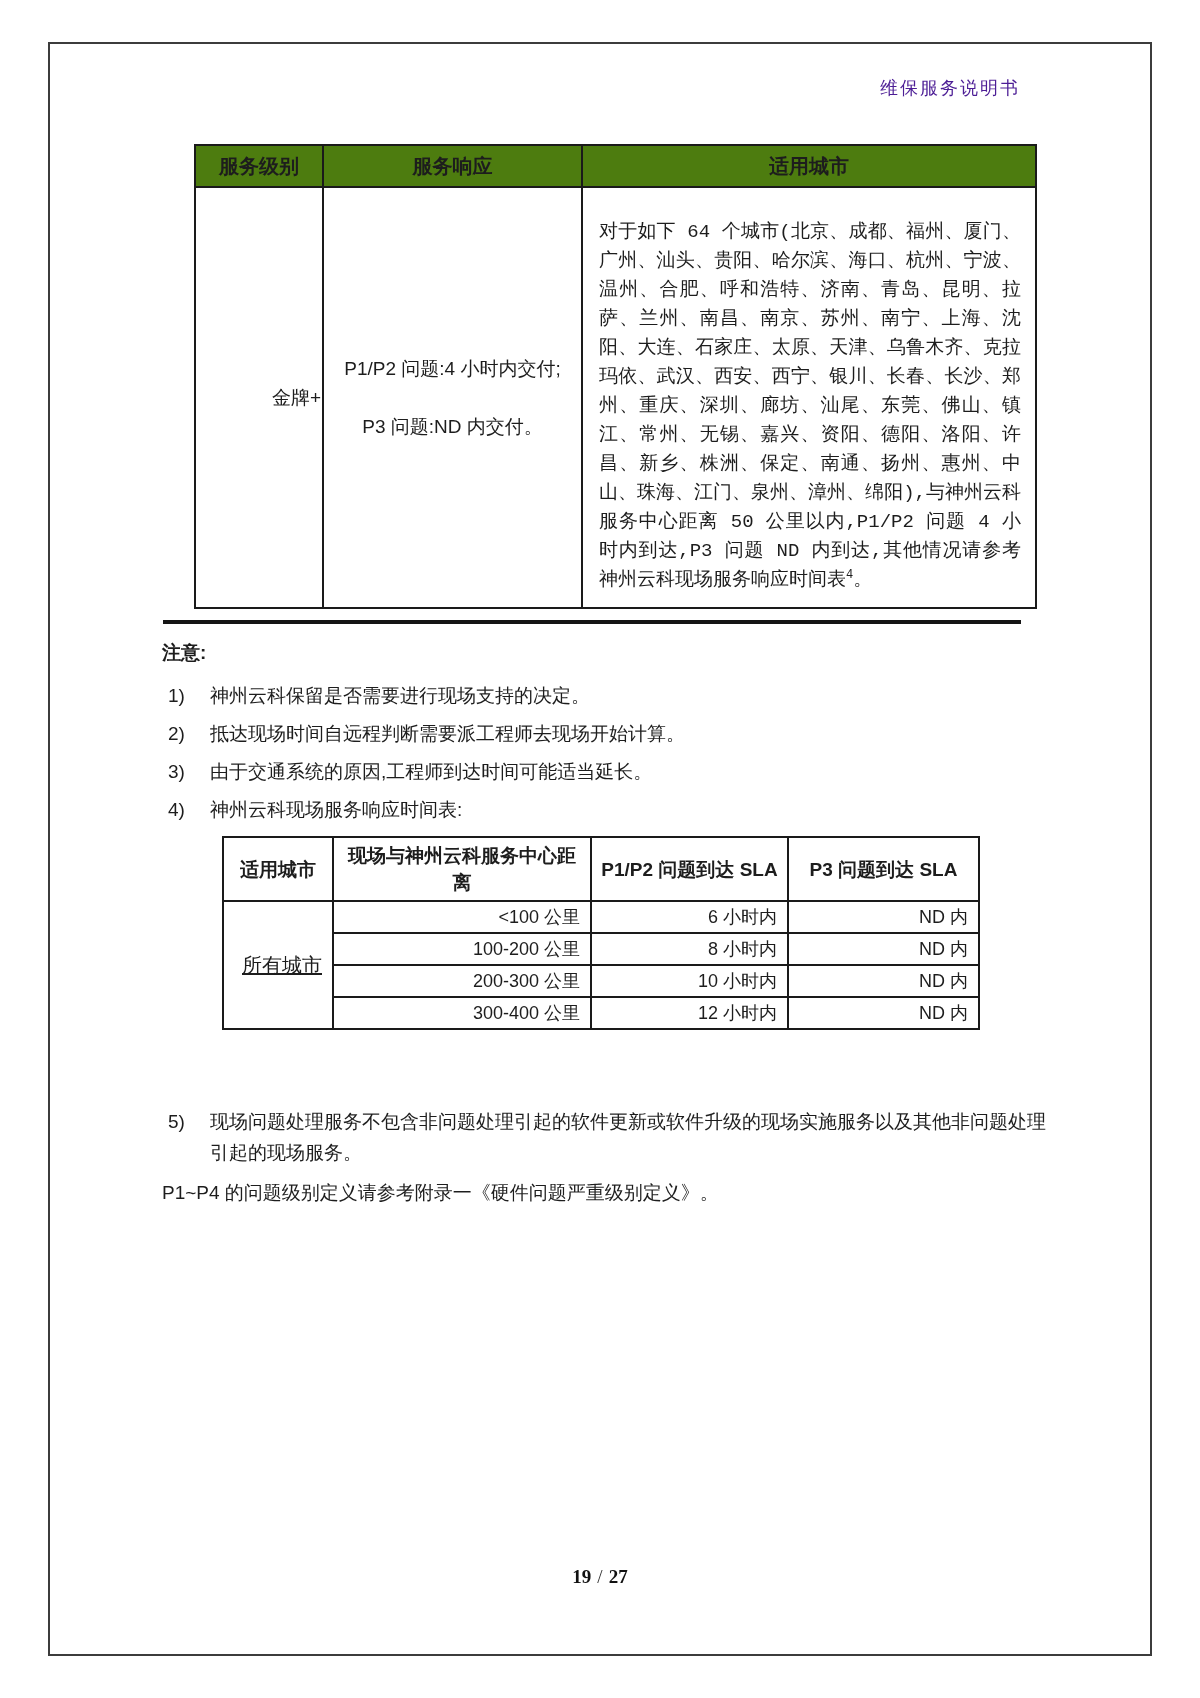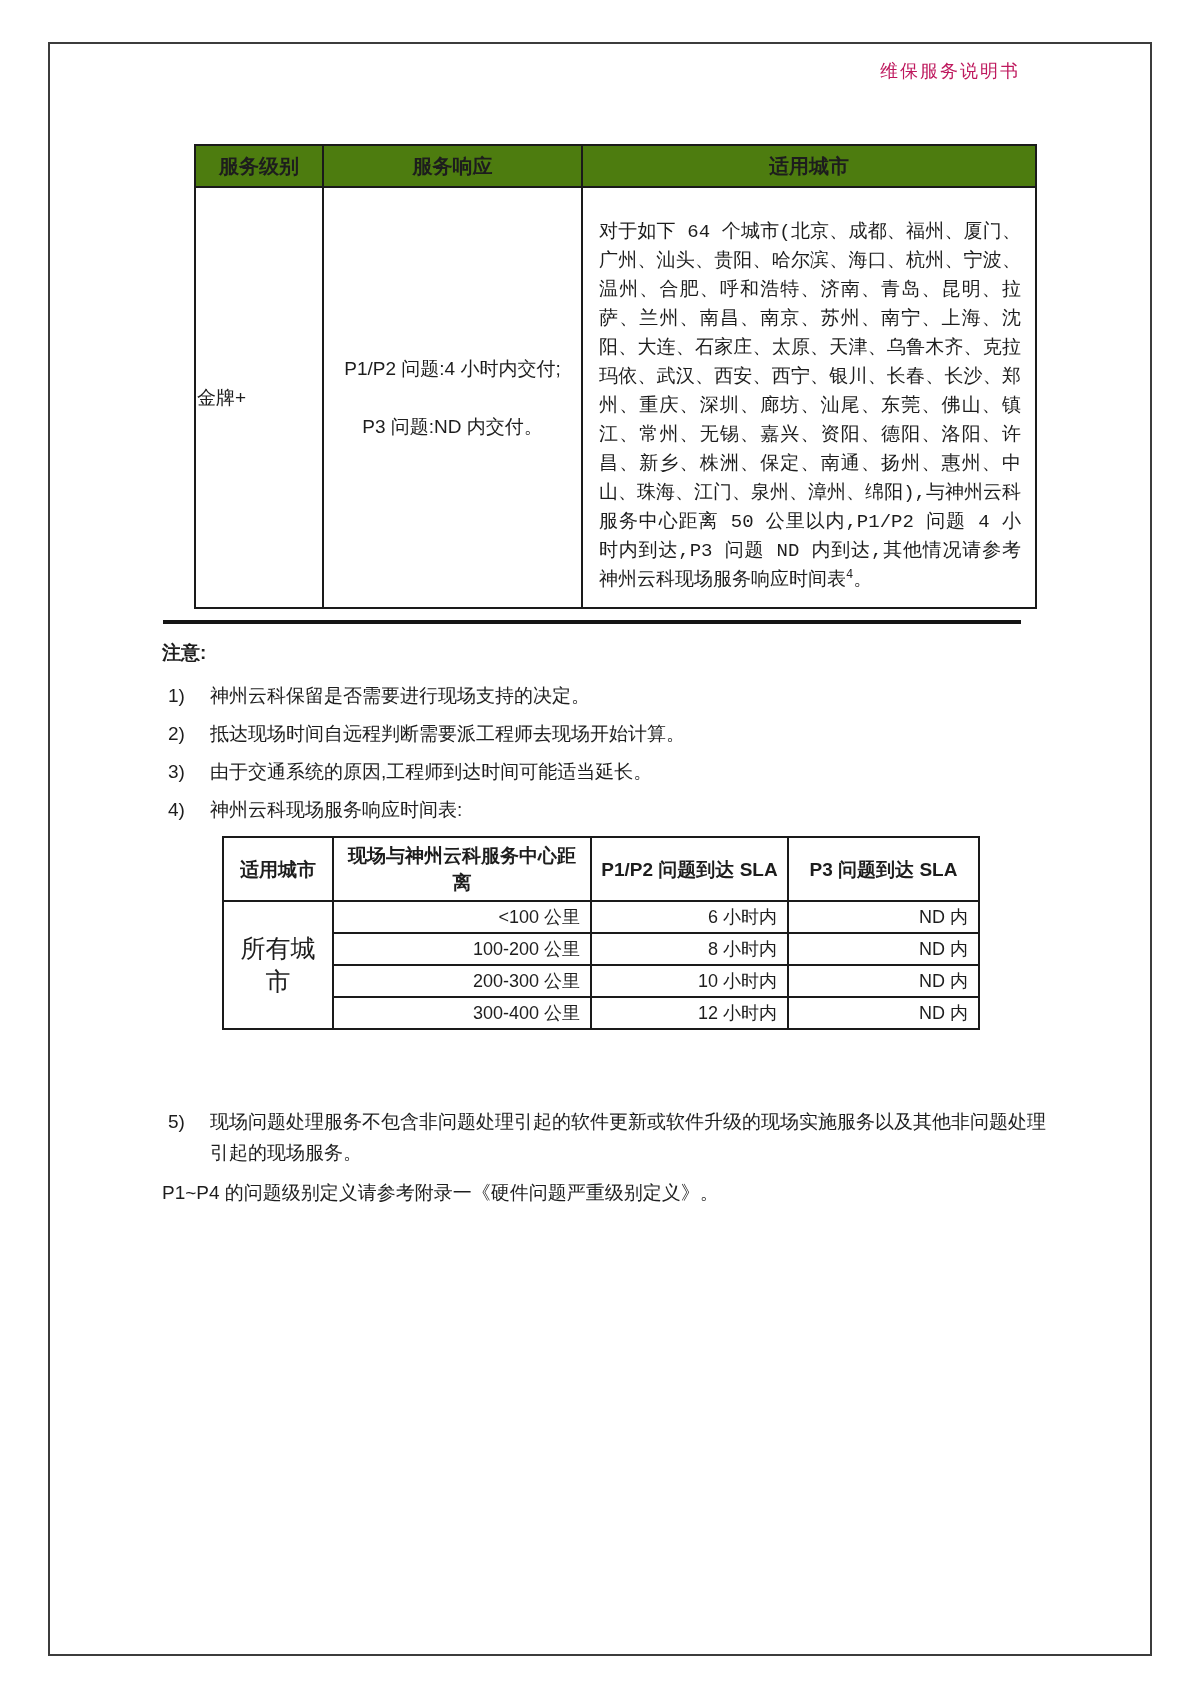--- a/index.html
+++ b/index.html
@@ -12,23 +12,23 @@
     overflow:hidden;
   }
   .frame{
     position:absolute;
     left:48px;top:42px;width:1104px;height:1614px;
     border:2px solid #3c3c3c;
     box-sizing:border-box;
   }
   .doc-header{
     position:absolute;
-    top:59px;right:180px;
+    top:76px;right:180px;
     font-family:"Liberation Serif","DejaVu Serif",serif;
-    font-size:18px;color:#be185d;
+    font-size:18px;color:#4c1d95;
     letter-spacing:2px;
   }
   
   table{border-collapse:collapse;table-layout:fixed;}
   .t1{
     position:absolute;left:194px;top:144px;width:841px;
   }
   .t1 th{
     background:#4d7c0f;
     border:2px solid #1a1a1a;
@@ -37,21 +37,21 @@
     padding:0;
   }
   .t1 td{
     border:2px solid #1a1a1a;
     vertical-align:middle;
     font-size:19px;
   }
   .t1 .col-level{width:128px;}
   .t1 .col-resp{width:259px;}
   .t1 .col-cities{width:454px;}
-  .t1 td.level{text-align:left;height:410px;}
+  .t1 td.level{text-align:right;height:410px;}
   .t1 td.resp{text-align:center;padding:10px 14px;}
   .t1 td.resp p{margin:0;line-height:30px;}
   .t1 td.resp p:first-child{margin-bottom:28px;}
   .t1 td.cities{
     padding:30px 14px 12px 16px;
     text-align:justify;
     line-height:29px;
     vertical-align:top;
     font-family:Liberation Mono, monospace;
   }
@@ -88,21 +88,21 @@
     font-size:19px;font-weight:bold;
     text-align:center;
     padding:4px 8px;line-height:27px;
   }
   .t2 td{
     border:2px solid #1a1a1a;
     font-size:18px;
     padding:1px 10px;height:28px;
     text-align:right;
   }
-  .t2 td.scope{text-align:center;font-size:25px;}
+  .t2 td.scope{text-align:right;font-size:20px;text-decoration:underline;}
   .t2 .c1{width:110px;}
   .t2 .c2{width:258px;}
   .t2 .c3{width:197px;}
   .t2 .c4{width:191px;}
   .t2-note{
     position:absolute;left:222px;top:1028px;width:818px;
     box-sizing:border-box;
     border:2px solid #1a1a1a;
     padding:6px 12px 8px 12px;
     font-size:18px;line-height:30px;
@@ -213,14 +213,17 @@
   </table>
 
 
   <div class="note-item ni5">
     <span class="num">5)</span>
     <span class="txt">现场问题处理服务不包含非问题处理引起的软件更新或软件升级的现场实施服务以及其他非问题处理引起的现场服务。</span>
   </div>
 
   <div class="closing">P1~P4 的问题级别定义请参考附录一《硬件问题严重级别定义》。</div>
 
+  <div class="footer">
+    <span>19</span><span class="sep">/</span><span>27</span>
+  </div>
 
 </div>
 
 </body></html>

